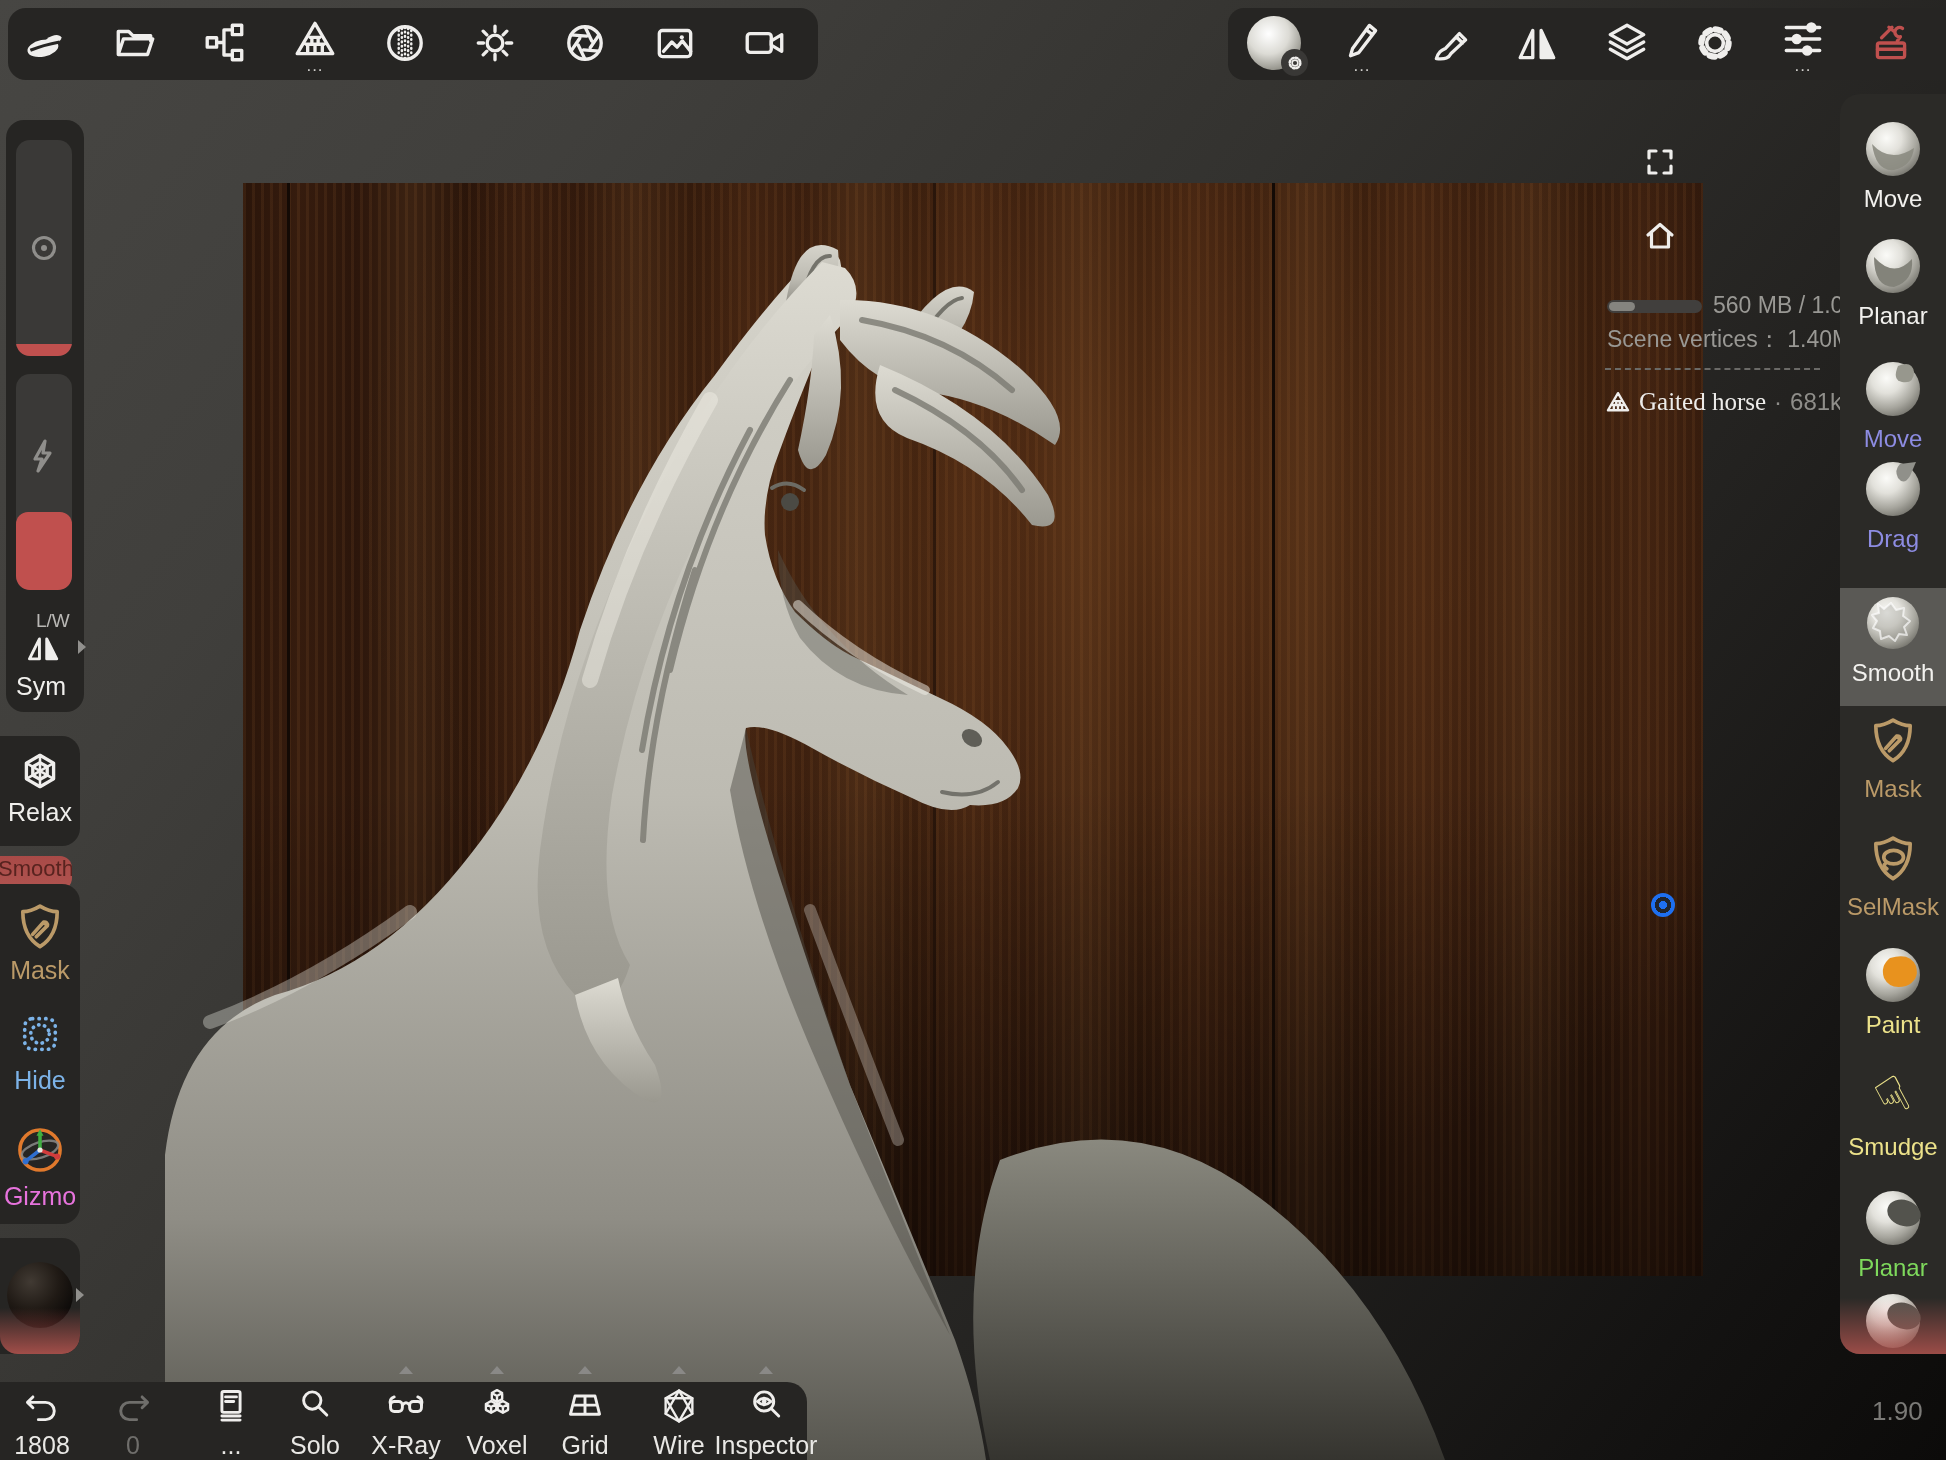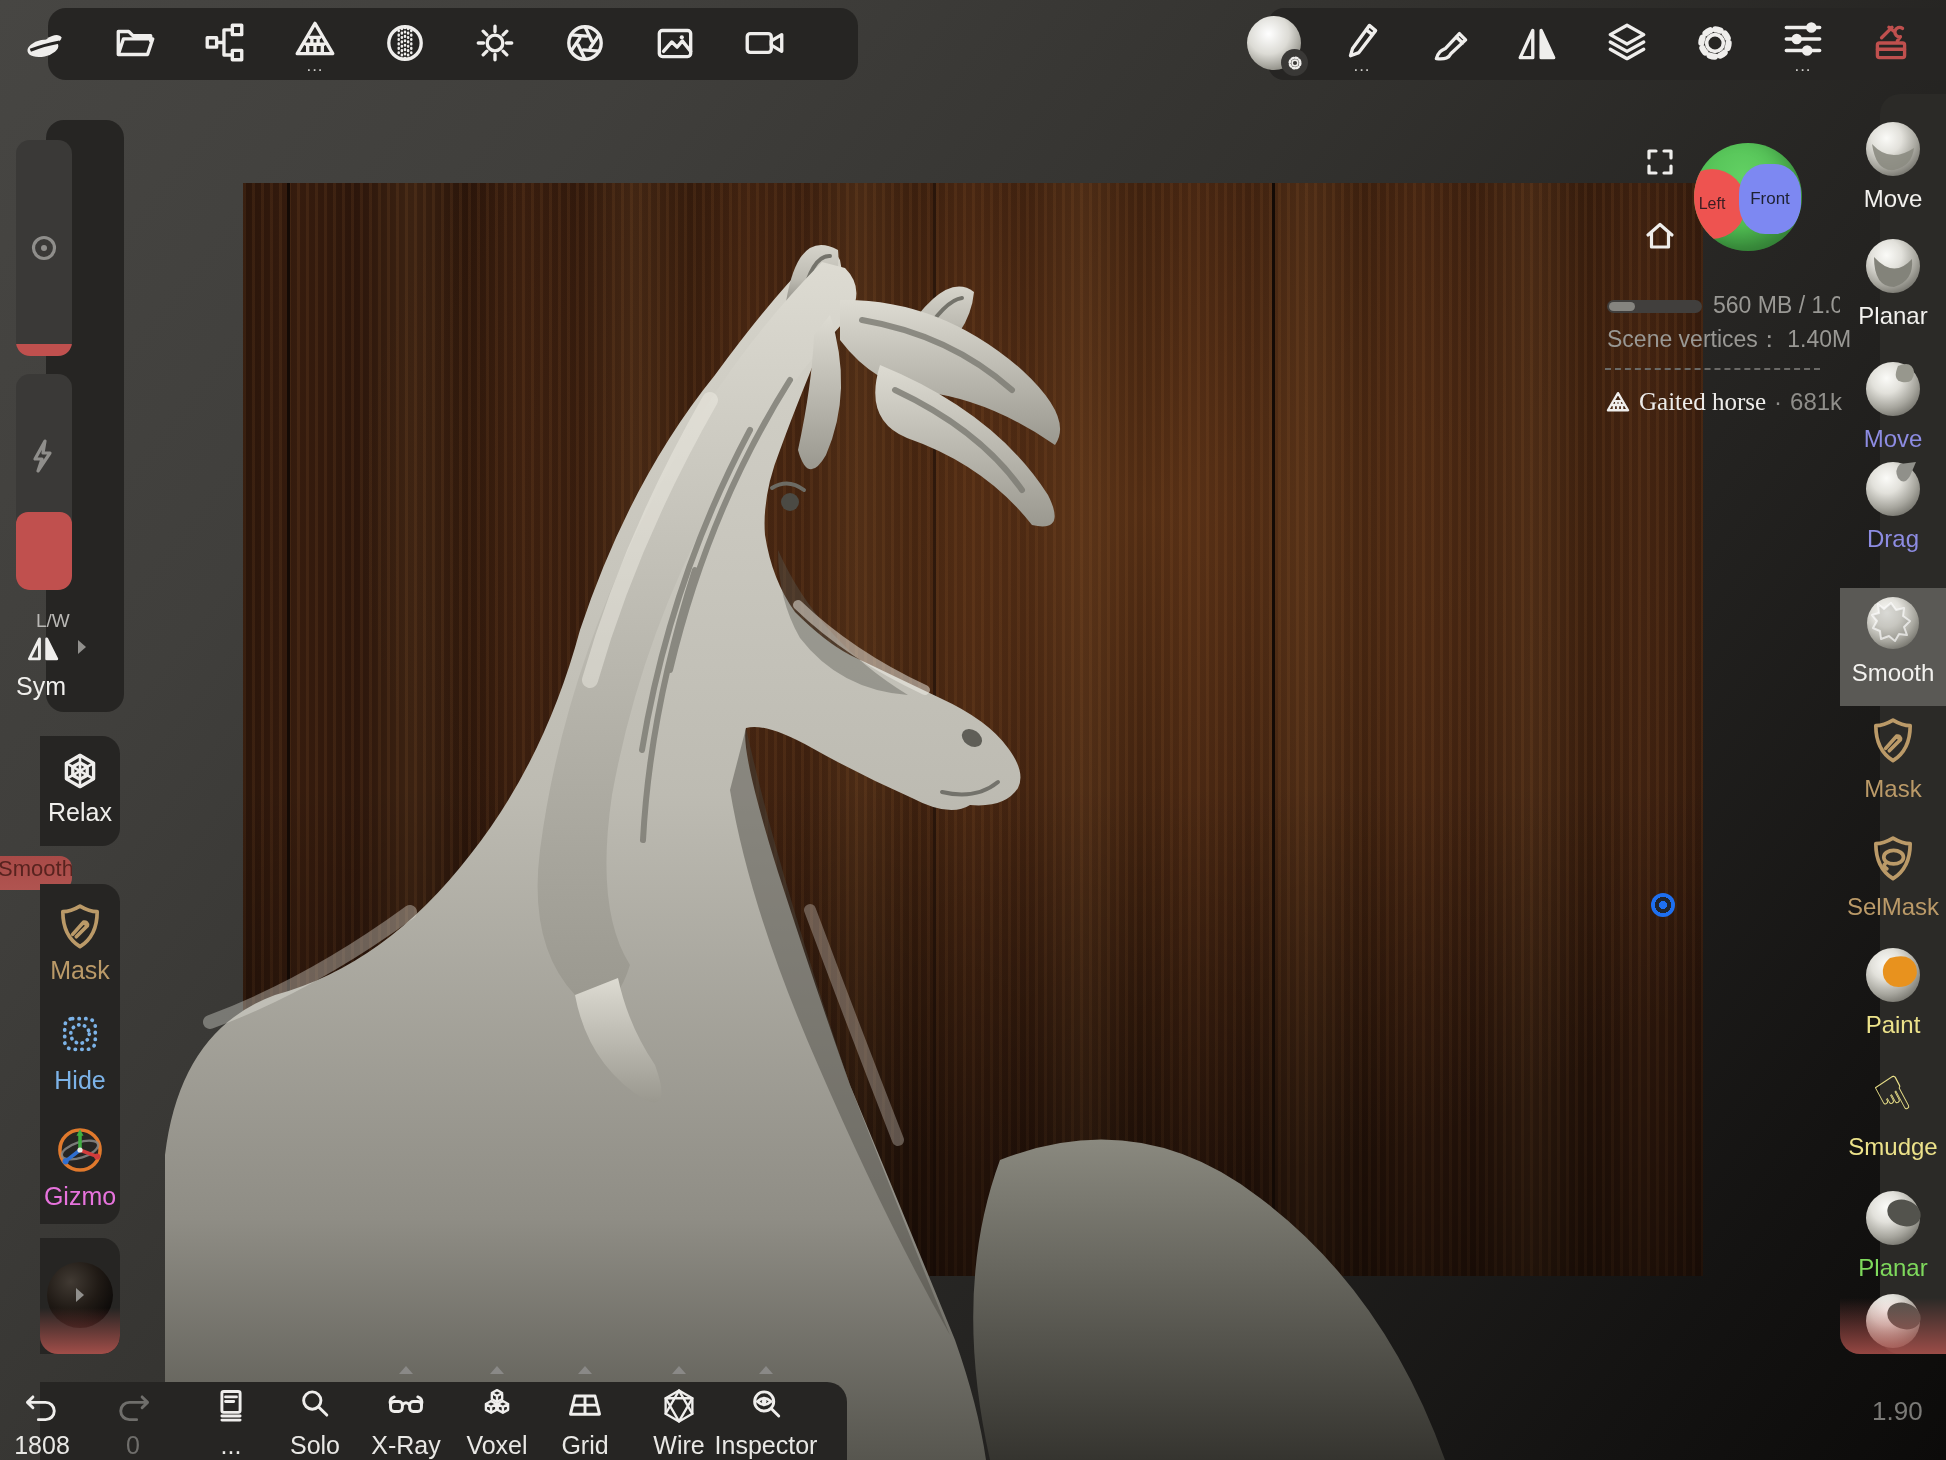--- a/index.html
+++ b/index.html
@@ -1,21 +1,21 @@
 <!DOCTYPE html>
 <html><head>
 <meta charset="utf-8">
 <style>
   html,body{margin:0;padding:0;background:#000;}
   #app{position:relative;width:1946px;height:1460px;overflow:hidden;
        font-family:"Liberation Sans",sans-serif;
        background:linear-gradient(128deg,#474643 0%,#403f3c 22%,#33322f 45%,#232220 68%,#141312 88%,#0c0b0a 100%);}
   .abs{position:absolute;}
   
-  .panel{position:absolute;background:#262523;margin-left:40px;}
+  .panel{position:absolute;background:#262523;}
   .rt{border-radius:18px;}
   .r-right{border-radius:0 18px 18px 0;}
   .r-left{border-radius:20px 0 0 20px;}
   
   .slot{position:absolute;display:flex;flex-direction:column;align-items:center;justify-content:center;}
   .icon{stroke:#efeeec;fill:none;stroke-width:3.2;stroke-linecap:round;stroke-linejoin:round;}
   .icon-red{stroke:#c0504e;}
   .icon-dim{stroke:#6f6e6b;}
   .more-dots{font-size:17px;color:#cfcecb;line-height:8px;letter-spacing:1px;}
   .caret{width:0;height:0;border-left:7px solid transparent;border-right:7px solid transparent;border-bottom:8px solid #8a8987;position:absolute;top:1366px;}
@@ -166,28 +166,20 @@
     </g>
   </svg>
 
   <div id="selection-dot"></div>
 
   <div class="abs" style="left:1645px;top:147px">
     <svg class="icon" width="30" height="30" viewBox="0 0 30 30">
       <path d="M4 11 V4 h7 M19 4 h7 v7 M26 19 v7 h-7 M11 26 H4 v-7"></path>
     </svg>
   </div>
-  <div id="nav-ball">
-    <div id="nav-left">
-        <span>Left</span>
-      </div>
-    <div id="nav-front">
-        <span>Front</span>
-      </div>
-  </div>
   <div class="abs" style="left:1644px;top:220px">
     <svg class="icon" width="32" height="32" viewBox="0 0 32 32">
       <path d="M4 15 L16 4.5 28 15 M7.5 12.5 V27 h17 V12.5"></path>
     </svg>
   </div>
 
   <div id="mem-bar">
       <div id="mem-bar-fill"></div>
     </div>
   <div class="stat-text" style="left:1713px;top:292px;width:127px;overflow:hidden">560 MB / 1.09 G</div>

